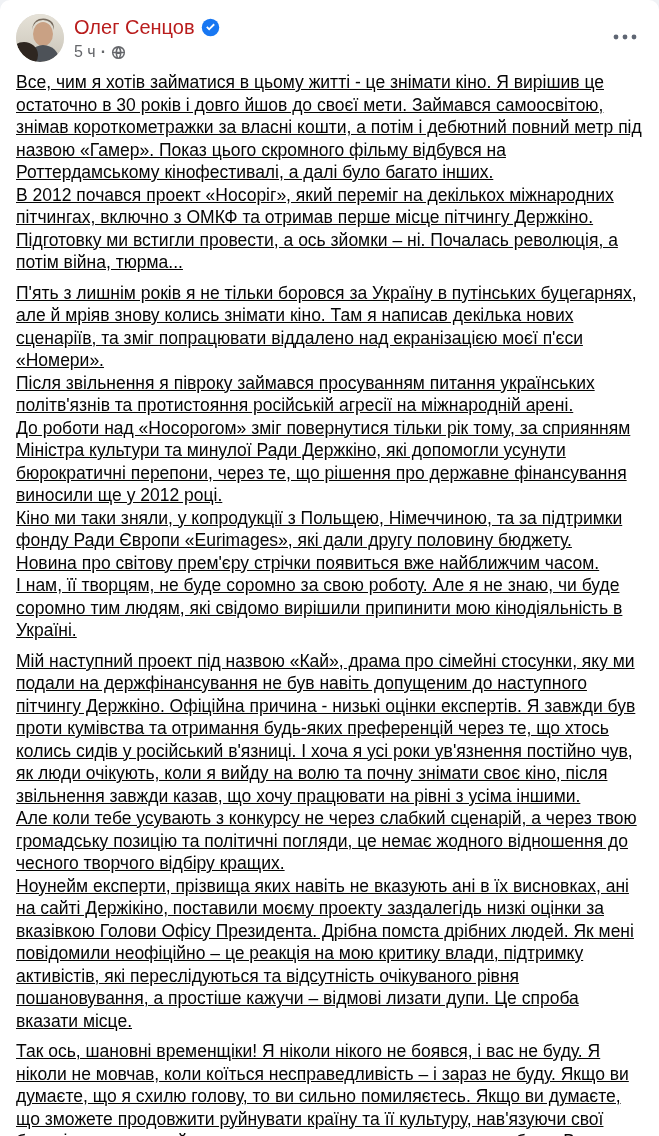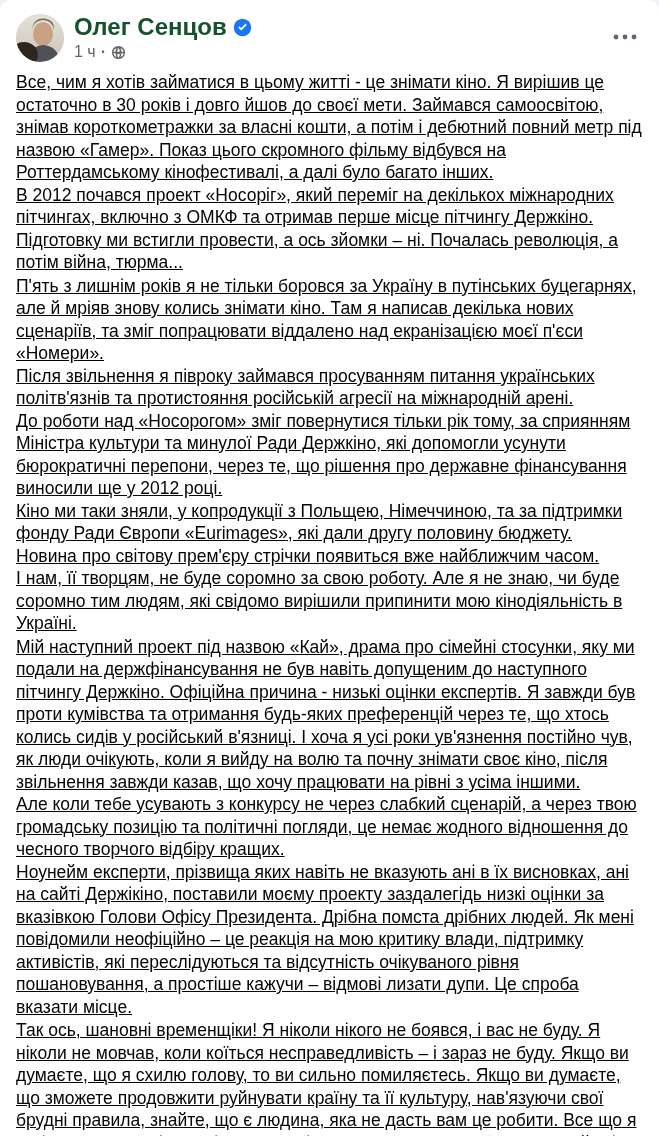--- a/index.html
+++ b/index.html
@@ -28,23 +28,23 @@
     border-radius: 50%;
     overflow: hidden;
     flex: 0 0 auto;
     cursor: pointer;
     background: #d9d5cb;
   }
   .avatar svg { display: block; }
   .hinfo { margin-left: 10px; flex: 1; min-width: 0; }
   .author-row { display: flex; align-items: center; gap: 6px; margin-top: 1px; }
   .author {
-    font-size: 24px;
-    font-weight: 700;
-    color: #14532d;
+    font-size: 20px;
+    font-weight: 400;
+    color: #b91c1c;
     cursor: pointer;
     line-height: 24px;
   }
   .badge { width: 19px; height: 19px; display: inline-flex; }
   .meta {
     display: flex;
     align-items: center;
     gap: 5px;
     color: #65676b;
     font-size: 16px;
@@ -67,21 +67,21 @@
     padding: 0;
     flex: 0 0 auto;
   }
   .post-body {
     padding: 7px 16px 20px 16px;
     color: #050505;
     font-size: 17.5px;
     line-height: 22.5px;
   }
   .para { white-space: pre-line; margin: 0; text-decoration: underline; }
-  .para + .para { margin-top: 1px; }
+  .para + .para { margin-top: 8px; }
 </style>
 </head>
 <body>
 
 <div class="card">
 
   <div class="header">
 
     <div class="avatar">
       <svg width="48" height="48" viewBox="0 0 48 48">
@@ -108,21 +108,21 @@
       <div class="author-row">
         <span class="author">Олег Сенцов</span>
         <span class="badge">
           <svg width="19" height="19" viewBox="0 0 24 24">
             <circle cx="12" cy="12" r="11" fill="#1877f2"></circle>
             <path d="M10.3 15.9 6.5 12.1l1.7-1.7 2.1 2.1 5.5-5.5 1.7 1.7z" fill="#ffffff"></path>
           </svg>
         </span>
       </div>
       <div class="meta">
-        <span>1 ч</span>
+        <span>5 ч</span>
         <span class="sep">·</span>
         <span class="globe">
           <svg width="15" height="15" viewBox="0 0 16 16">
             <path fill="#65676b" d="M8 1a7 7 0 1 0 0 14A7 7 0 0 0 8 1zm5.55 6.3h-2.36c-.1-1.57-.5-2.98-1.1-4.13a5.73 5.73 0 0 1 3.46 4.13zM8 13.73c-.72-.92-1.27-2.4-1.4-4.03h2.8c-.13 1.63-.68 3.11-1.4 4.03zM6.6 7.3c.12-1.73.7-3.28 1.4-4.2.7.92 1.28 2.47 1.4 4.2H6.6zM5.9 3.17C5.3 4.32 4.9 5.73 4.8 7.3H2.45A5.73 5.73 0 0 1 5.9 3.17zM2.45 8.7h2.36c.1 1.57.5 2.98 1.1 4.13A5.73 5.73 0 0 1 2.45 8.7zm7.64 4.13c.6-1.15 1-2.56 1.1-4.13h2.36a5.73 5.73 0 0 1-3.46 4.13z"></path>
           </svg>
         </span>
       </div>
     </div>
 
     <button class="menu-btn">

